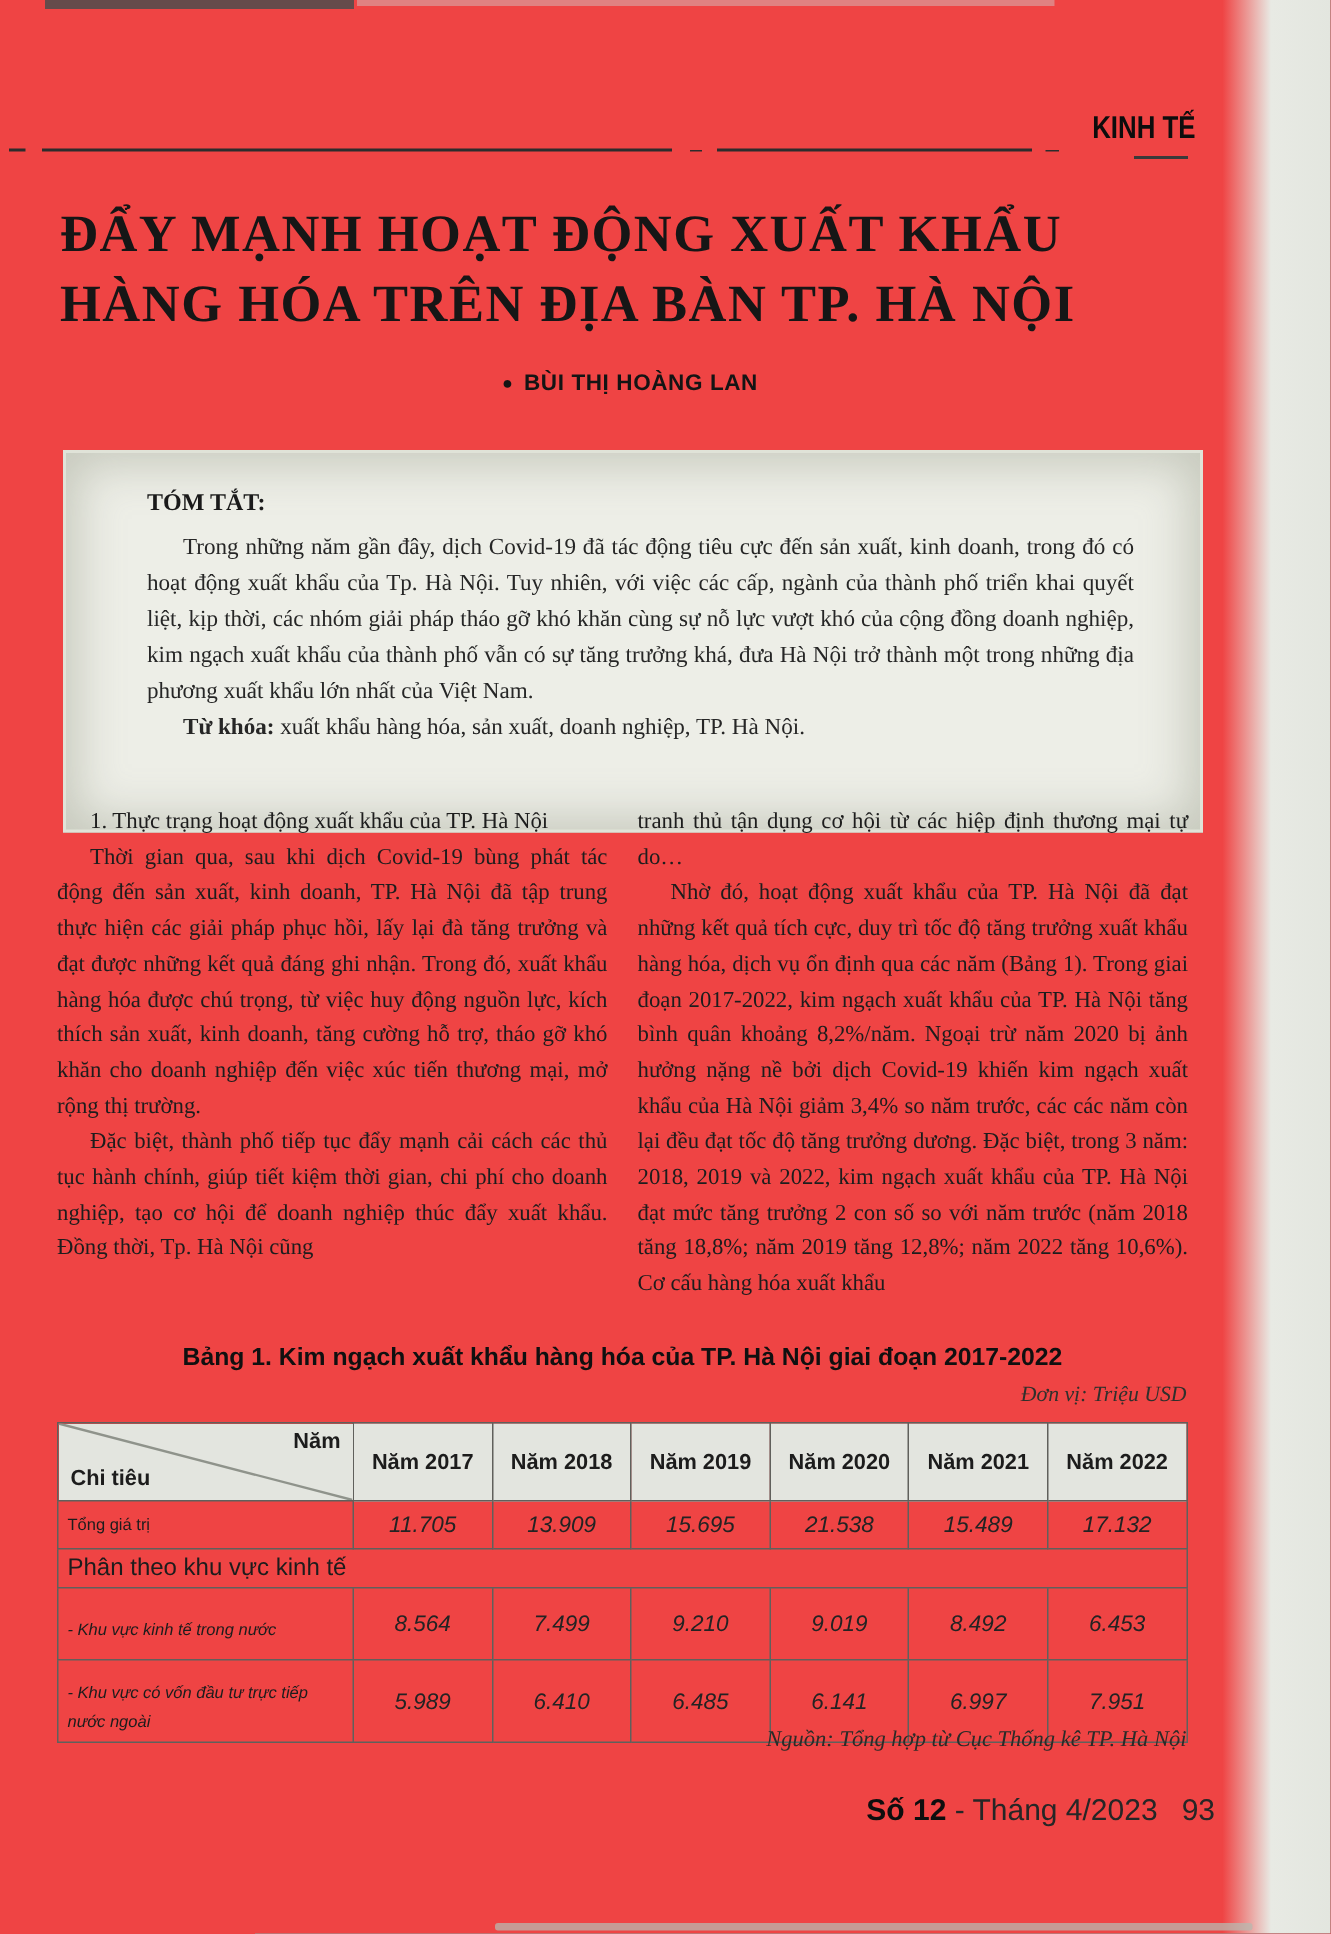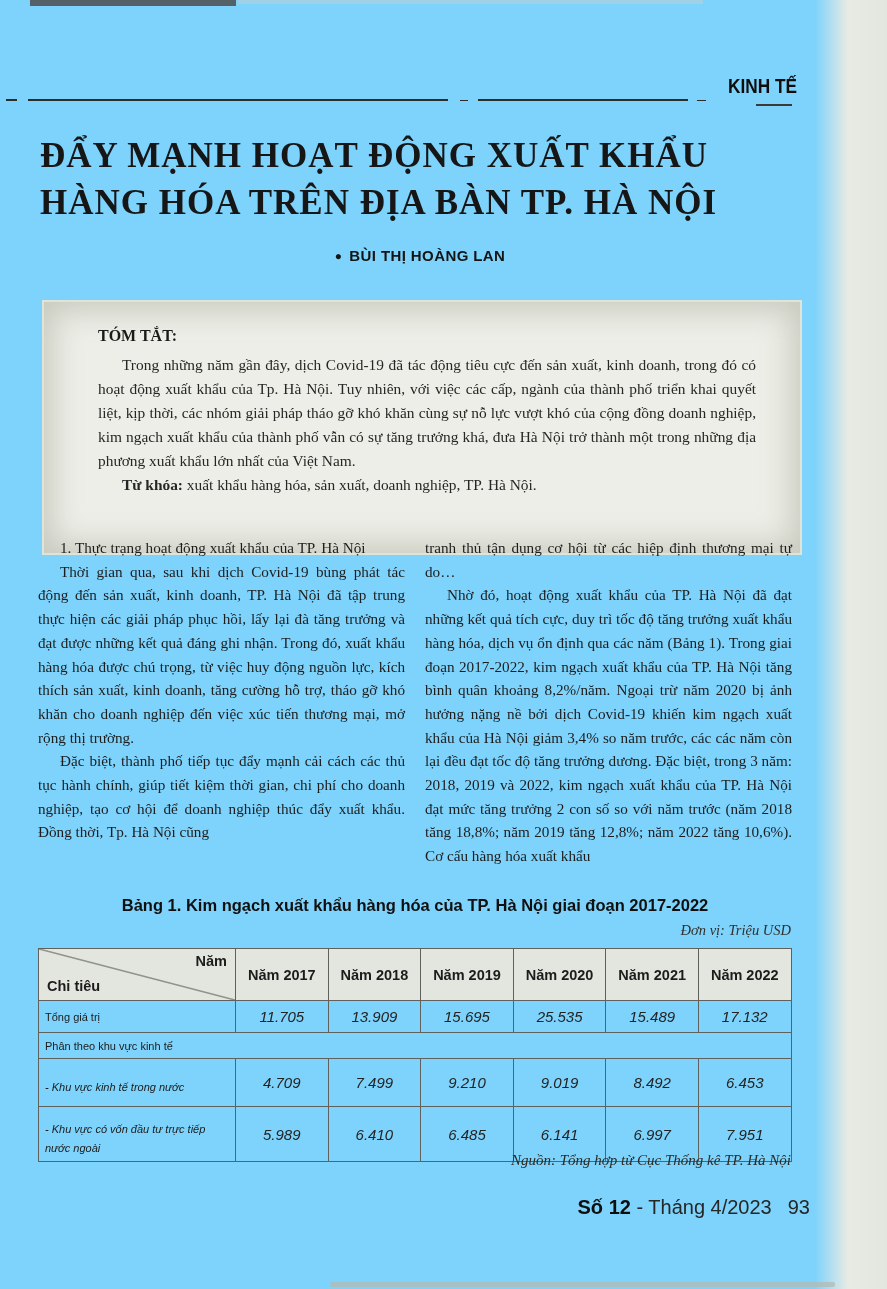--- a/index.html
+++ b/index.html
@@ -1,16 +1,16 @@
 <!DOCTYPE html>
 <html><head>
 <meta charset="utf-8">
 <style>
   html,body{margin:0;padding:0;background:#9a9a9a;}
-  #page{position:relative;width:887px;height:1289px;background:#7dd3fc;overflow:hidden;
+  #page{position:relative;width:887px;height:1289px;background:#ef4444;overflow:hidden;
         font-family:"Liberation Serif",serif;color:#1f1f1f;}
   
   .edge-right{position:absolute;top:0;right:0;width:72px;height:100%;
       background:linear-gradient(to right, rgba(231,233,227,0) 0%, #e8eae4 45%, #e3e6df 100%);}
   .edge-bottom{position:absolute;left:330px;bottom:2px;width:505px;height:5px;background:#b7bab1;
       opacity:.75;border-radius:2px;filter:blur(.4px);}
   .smudge1{position:absolute;left:30px;top:0;width:206px;height:6px;background:#4c4c4c;opacity:.85;}
   .smudge2{position:absolute;left:238px;top:0;width:465px;height:4px;background:#cncfcf;background:#cfcfcf;opacity:.45;}
   
   .category{position:absolute;top:74px;left:0;right:90px;text-align:right;
@@ -51,21 +51,21 @@
       table-layout:fixed;font-family:"Liberation Sans",sans-serif;color:#1c1c1c;}
   table.data th,table.data td{border:1px solid #60605c;padding:0 6px;box-sizing:border-box;}
   table.data thead th{background:#e3e5df;font-weight:bold;font-size:14.5px;height:52px;text-align:center;}
   th.corner{position:relative;padding:0;}
   th.corner svg{position:absolute;inset:0;width:100%;height:100%;}
   th.corner .tr{position:absolute;top:4px;right:8px;font-size:14.5px;}
   th.corner .bl{position:absolute;bottom:6px;left:8px;font-size:14.5px;}
   td.lbl{text-align:left;font-size:11px;padding-left:8px;}
   td.val{text-align:center;font-style:italic;font-size:15px;color:#232323;}
   tr.r-total td{height:32px;}
-  tr.r-group td{height:26px;font-size:11px;}
+  tr.r-group td{height:26px;font-size:16px;}
   tr.r-sub td{height:48px;}
   tr.r-sub td.lbl{font-style:italic;line-height:19px;padding-top:13px;padding-bottom:3px;}
   .tbl-source{position:absolute;top:1152px;left:38px;width:753px;text-align:right;
       font-style:italic;font-size:15px;color:#2b2b28;}
   
   .footer{position:absolute;top:1196px;left:38px;width:772px;text-align:right;
       font-family:"Liberation Sans",sans-serif;font-size:20px;color:#262626;}
   .footer .issue{font-weight:bold;color:#0e0e0e;}
   .footer .pageno{margin-left:16px;}
 </style>
@@ -142,30 +142,30 @@
         <th>Năm 2021</th>
         <th>Năm 2022</th>
       </tr>
     </thead>
     <tbody>
       <tr class="r-total">
         <td class="lbl">Tổng giá trị</td>
         <td class="val">11.705</td>
         <td class="val">13.909</td>
         <td class="val">15.695</td>
-        <td class="val">25.535</td>
+        <td class="val">21.538</td>
         <td class="val">15.489</td>
         <td class="val">17.132</td>
       </tr>
       <tr class="r-group">
         <td class="lbl" colspan="7">Phân theo khu vực kinh tế</td>
       </tr>
       <tr class="r-sub">
         <td class="lbl">- Khu vực kinh tế trong nước</td>
-        <td class="val">4.709</td>
+        <td class="val">8.564</td>
         <td class="val">7.499</td>
         <td class="val">9.210</td>
         <td class="val">9.019</td>
         <td class="val">8.492</td>
         <td class="val">6.453</td>
       </tr>
       <tr class="r-sub">
         <td class="lbl">- Khu vực có vốn đầu tư trực tiếp nước ngoài</td>
         <td class="val">5.989</td>
         <td class="val">6.410</td>

